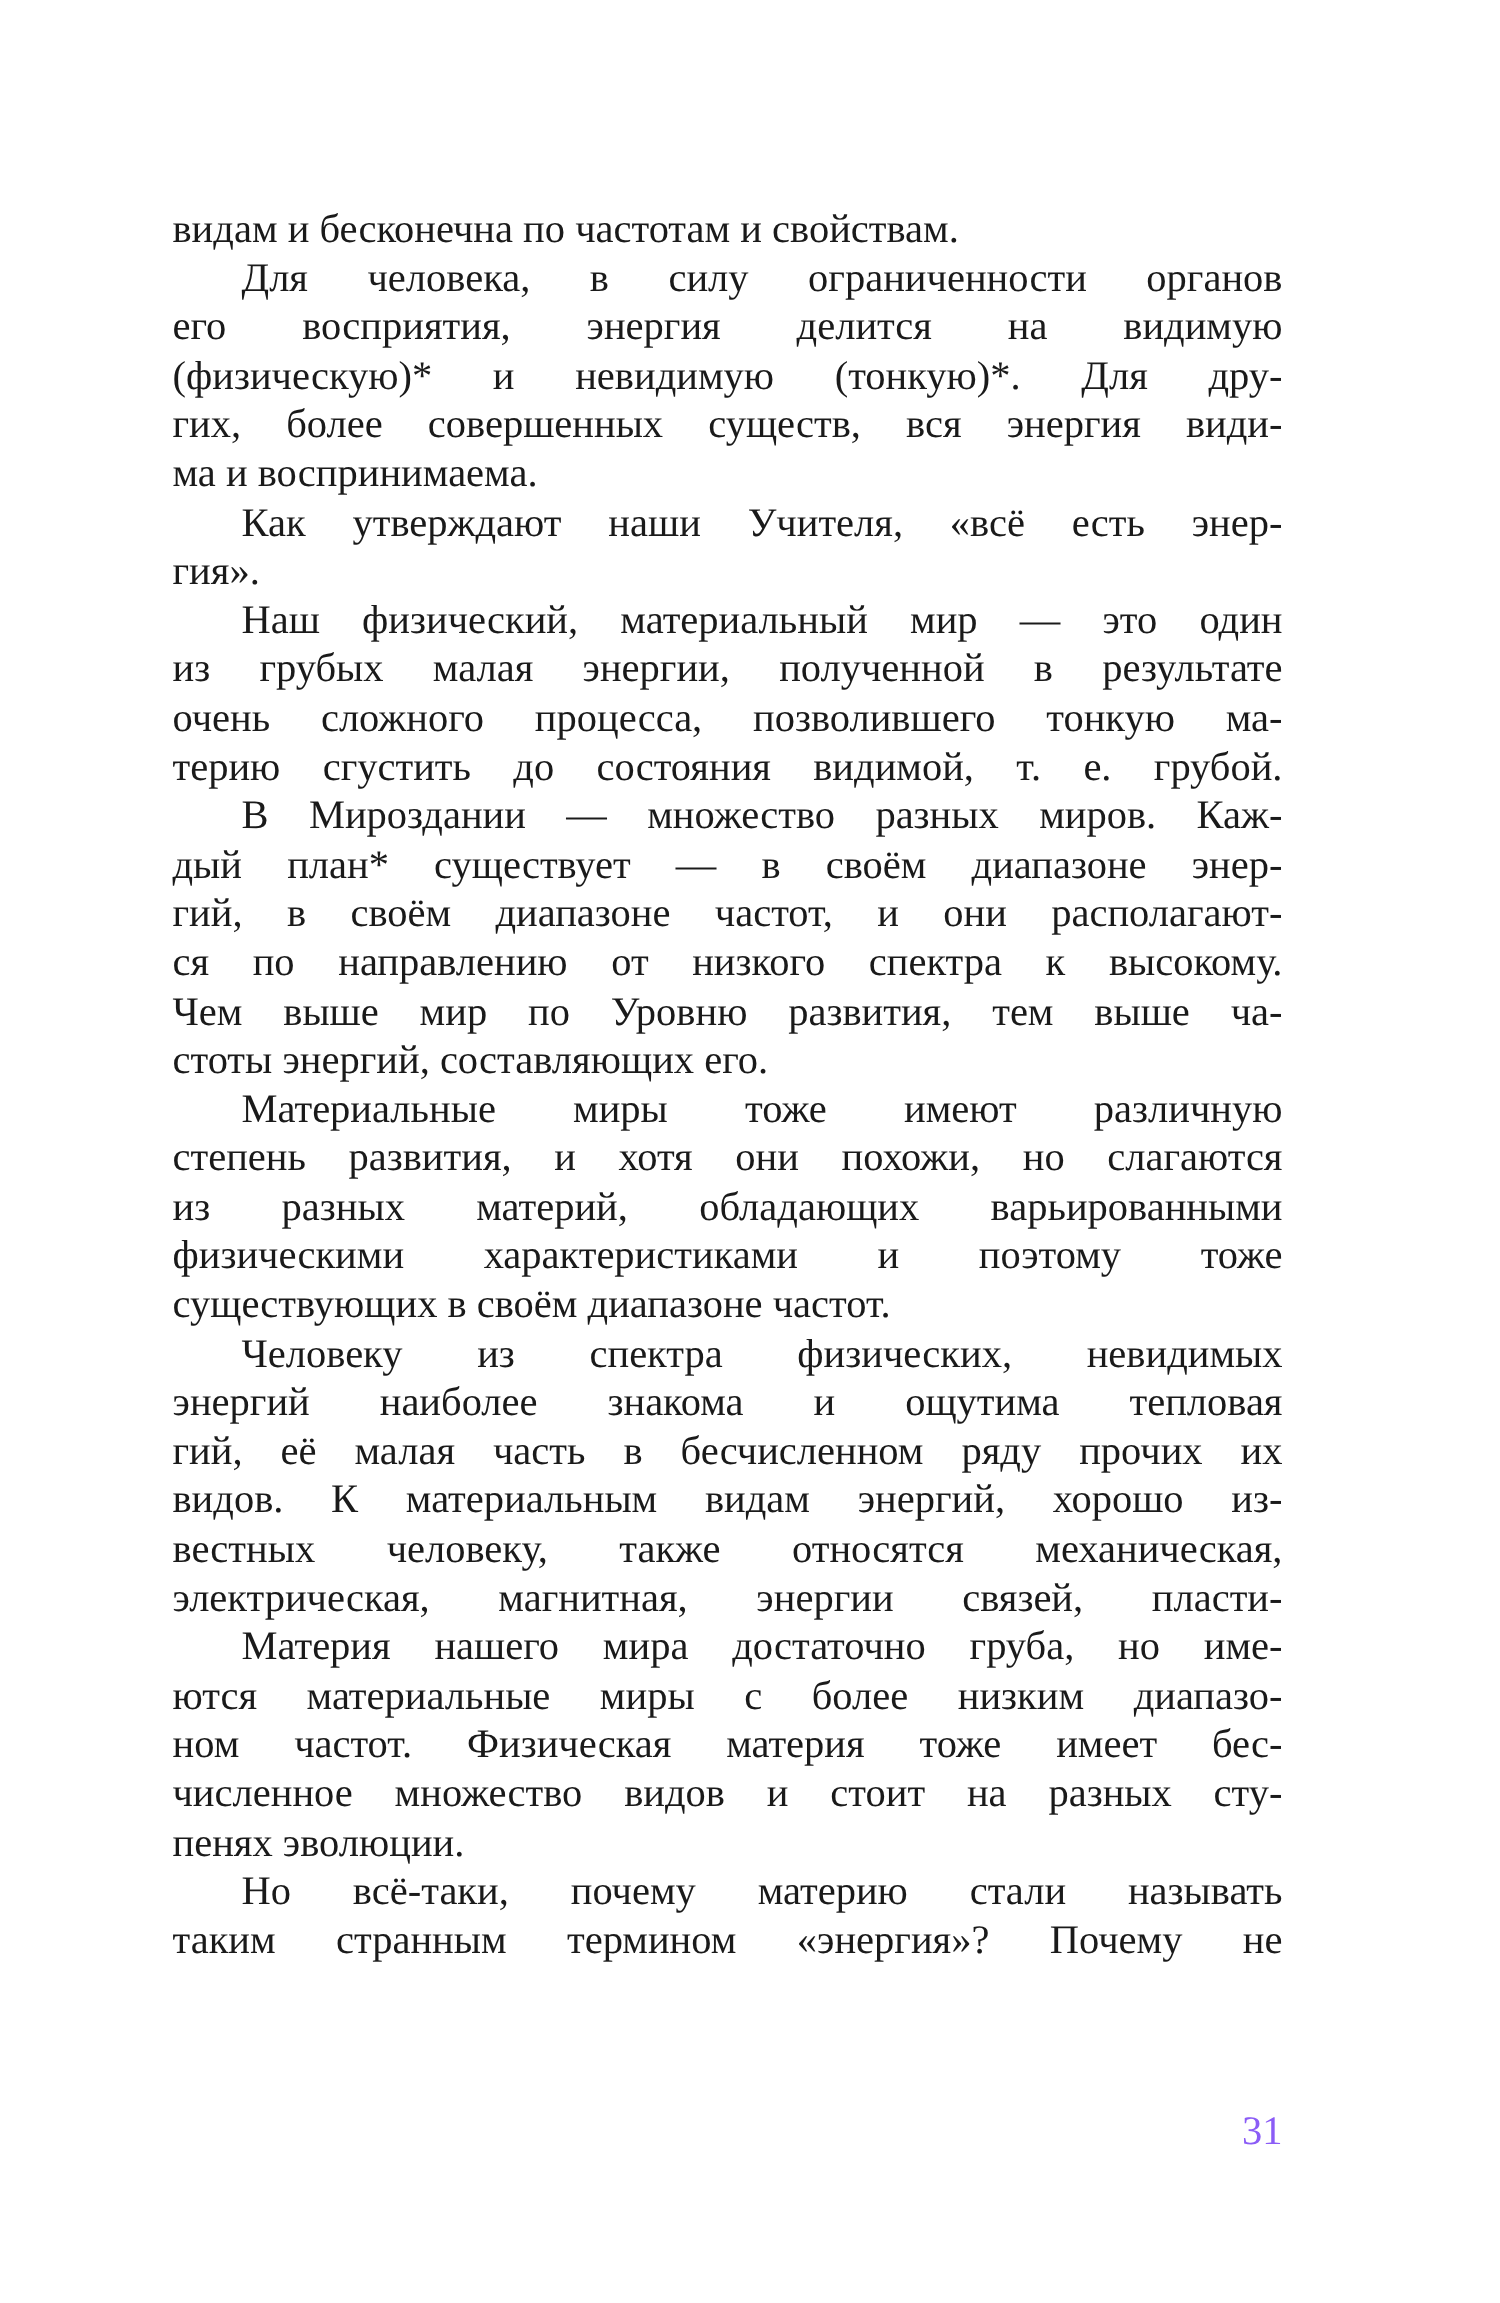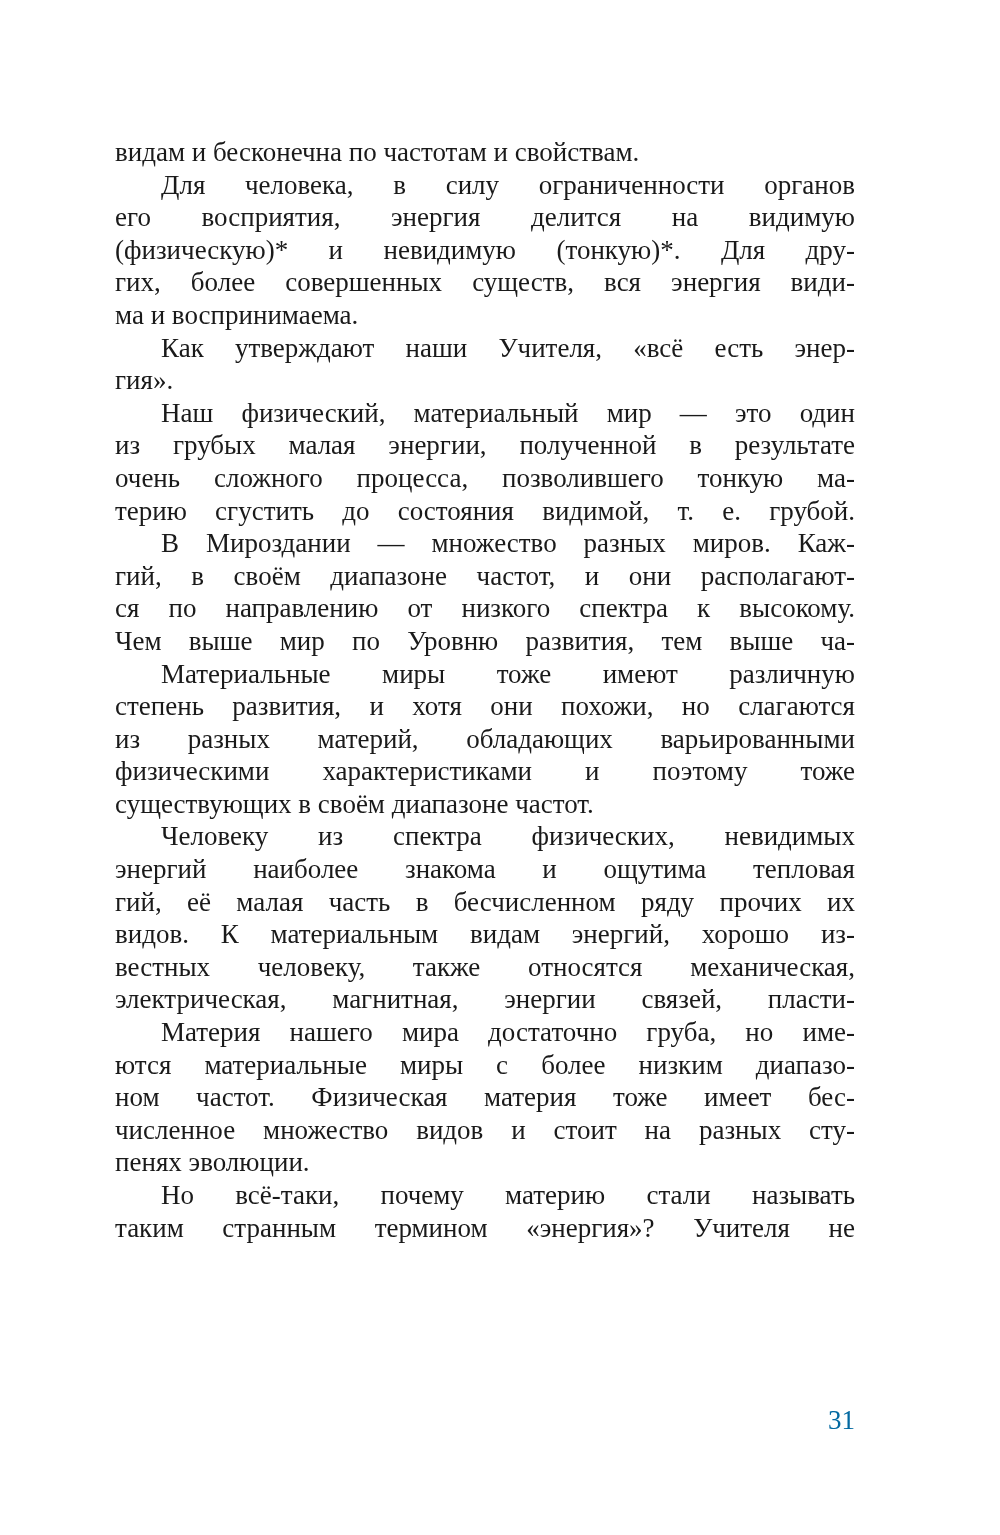--- a/index.html
+++ b/index.html
@@ -45,57 +45,59 @@
     font-weight: 400;
   }
   .page-number {
     position: absolute;
     left: 115px;
     top: 1404px;
     width: 740px;
     text-align: right;
     font-size: 27px;
     line-height: 32px;
-    color: #0369a1;
+    color: #8b5cf6;
   }
 </style>
 </head>
 <body>
 
 <div class="page">
   <div class="text-block">
       <div class="line left"><span>видам и бесконечна по частотам и свойствам.</span></div>
       <div class="line indent"><span>Для человека, в силу ограниченности органов</span></div>
       <div class="line"><span>его восприятия, энергия делится на </span><span class="bold">видимую</span></div>
       <div class="line"><span>(физическую)* и </span><span class="bold">невидимую</span><span> (тонкую)*. Для дру-</span></div>
       <div class="line"><span>гих, более совершенных существ, вся энергия види-</span></div>
       <div class="line left"><span>ма и воспринимаема.</span></div>
       <div class="line indent"><span>Как утверждают наши Учителя, «всё есть энер-</span></div>
       <div class="line left"><span>гия».</span></div>
       <div class="line indent"><span>Наш физический, материальный мир — это один</span></div>
       <div class="line"><span>из грубых малая энергии, полученной в результате</span></div>
       <div class="line"><span>очень сложного процесса, позволившего тонкую ма-</span></div>
       <div class="line"><span>терию сгустить до состояния видимой, т. е. грубой.</span></div>
       <div class="line indent"><span>В Мироздании — множество разных миров. Каж-</span></div>
+      <div class="line"><span>дый </span><span class="bold">план</span><span>* существует — в своём диапазоне энер-</span></div>
       <div class="line"><span>гий, в своём диапазоне частот, и они располагают-</span></div>
       <div class="line"><span>ся по направлению от низкого спектра к высокому.</span></div>
       <div class="line"><span>Чем выше мир по Уровню развития, тем выше ча-</span></div>
+      <div class="line left"><span>стоты энергий, составляющих его.</span></div>
       <div class="line indent"><span>Материальные миры тоже имеют различную</span></div>
       <div class="line"><span>степень развития, и хотя они похожи, но слагаются</span></div>
       <div class="line"><span>из разных материй, обладающих варьированными</span></div>
       <div class="line"><span>физическими характеристиками и поэтому тоже</span></div>
       <div class="line left"><span>существующих в своём диапазоне частот.</span></div>
       <div class="line indent"><span>Человеку из спектра физических, невидимых</span></div>
       <div class="line"><span>энергий наиболее знакома и ощутима тепловая</span></div>
       <div class="line"><span>гий, её малая часть в бесчисленном ряду прочих их</span></div>
       <div class="line"><span>видов. К материальным видам энергий, хорошо из-</span></div>
       <div class="line"><span>вестных человеку, также относятся механическая,</span></div>
       <div class="line"><span>электрическая, магнитная, энергии связей, пласти-</span></div>
       <div class="line indent"><span>Материя нашего мира достаточно груба, но име-</span></div>
       <div class="line"><span>ются материальные миры с более низким диапазо-</span></div>
       <div class="line"><span>ном частот. Физическая материя тоже имеет бес-</span></div>
       <div class="line"><span>численное множество видов и стоит на разных сту-</span></div>
       <div class="line left"><span>пенях эволюции.</span></div>
       <div class="line indent"><span>Но всё-таки, почему материю стали называть</span></div>
-      <div class="line"><span>таким странным термином «энергия»? Учителя не</span></div>
+      <div class="line"><span>таким странным термином «энергия»? Почему не</span></div>
     </div>
   <div class="page-number">31</div>
 </div>
 
 </body></html>

